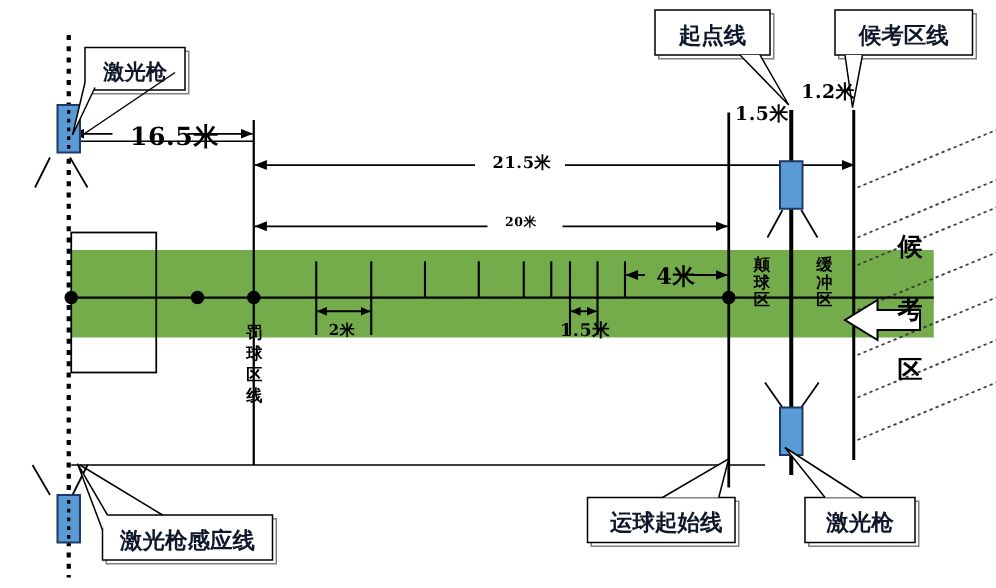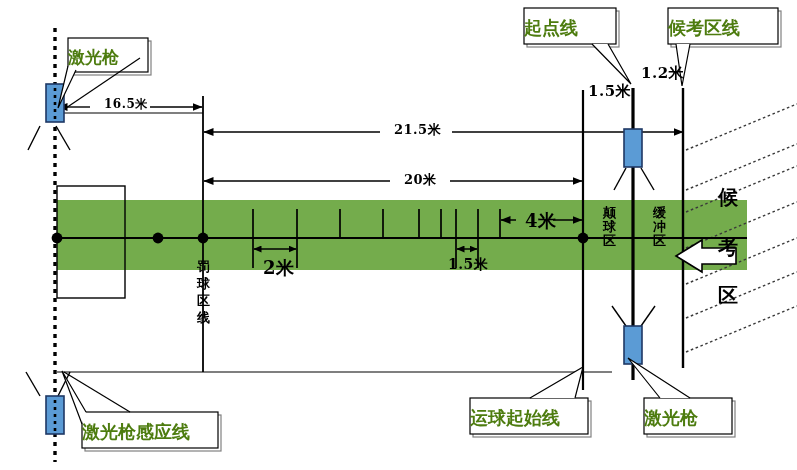--- a/index.html
+++ b/index.html
@@ -29,22 +29,23 @@
     font-family: "DejaVu Serif", "Liberation Serif", serif;
     font-weight: bold;
     color: #000000;
     white-space: nowrap;
     letter-spacing: 0.5px;
   }
   .callout-text {
     position: absolute;
     font-family: "DejaVu Sans", "Liberation Sans", sans-serif;
     font-weight: bold;
-    color: #4d7c0f;
+    color: #0f172a;
     white-space: nowrap;
+    text-align: center;
   }
   .zone-label {
     position: absolute;
     font-family: "DejaVu Sans", "Liberation Sans", sans-serif;
     font-weight: bold;
     color: #000000;
     width: 1em;
     line-height: 1.08;
     text-align: center;
   }
@@ -225,27 +226,27 @@
       <path d="M530,398 L583,367 L575,398" fill="#ffffff" stroke="#000" stroke-width="1.2"></path>
     </g>
 
     <g>
       <rect x="647" y="401" width="88" height="36" fill="#ffffff" stroke="#808080" stroke-width="1.2"></rect>
       <rect x="644" y="398" width="88" height="36" fill="#ffffff" stroke="#000" stroke-width="1.2"></rect>
       <path d="M660,398 L628,358 L690,398" fill="#ffffff" stroke="#000" stroke-width="1.2"></path>
     </g>
   </svg>
 
-  <div class="dim-label" style="left:104px; top:96px; font-size:12px;">16.5米</div>
+  <div class="dim-label" style="left:104px; top:96px; font-size:20px;">16.5米</div>
   <div class="dim-label" style="left:394px; top:121px; font-size:13px;">21.5米</div>
-  <div class="dim-label" style="left:404px; top:171px; font-size:13px;">20米</div>
+  <div class="dim-label" style="left:404px; top:171px; font-size:10px;">20米</div>
   <div class="dim-label" style="left:588px; top:82px; font-size:15px;">1.5米</div>
   <div class="dim-label" style="left:641px; top:64px; font-size:15px;">1.2米</div>
   <div class="dim-label" style="left:525px; top:209px; font-size:18px;">4米</div>
-  <div class="dim-label" style="left:263px; top:256px; font-size:18px;">2米</div>
+  <div class="dim-label" style="left:263px; top:256px; font-size:12px;">2米</div>
   <div class="dim-label" style="left:448px; top:256px; font-size:14px;">1.5米</div>
 
   <div class="callout-text" style="left:68px; top:46px; width:80px; font-size:17px;">激光枪</div>
   <div class="callout-text" style="left:524px; top:16px; width:92px; font-size:18px;">起点线</div>
   <div class="callout-text" style="left:668px; top:16px; width:110px; font-size:18px;">候考区线</div>
   <div class="callout-text" style="left:82px; top:420px; width:136px; font-size:18px;">激光枪感应线</div>
   <div class="callout-text" style="left:470px; top:406px; width:126px; font-size:18px;">运球起始线</div>
   <div class="callout-text" style="left:644px; top:406px; width:88px; font-size:18px;">激光枪</div>
 
   <div class="zone-label" style="left:603px; top:206px; font-size:13px;">

